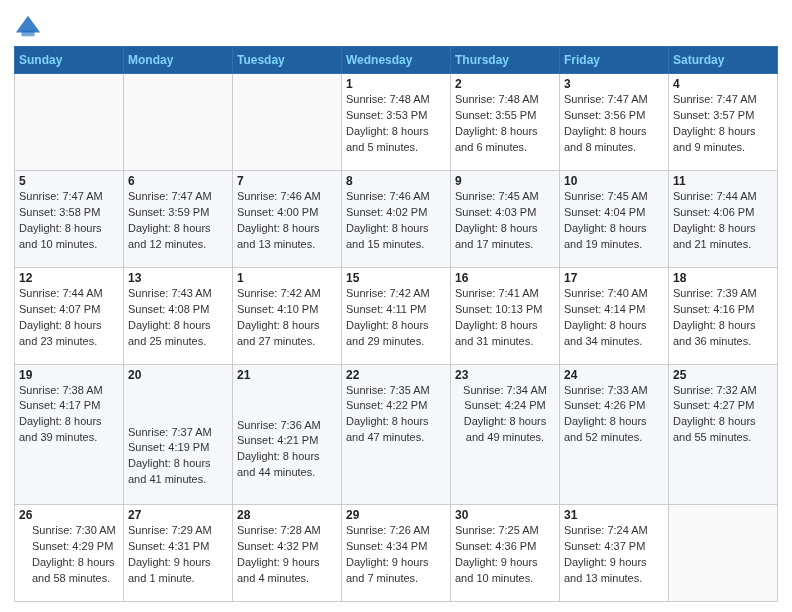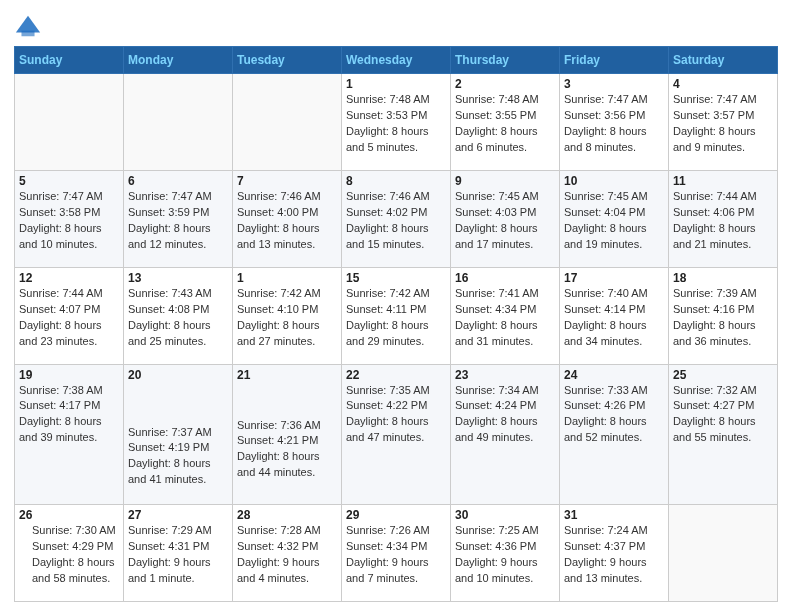--- a/index.html
+++ b/index.html
@@ -246,21 +246,21 @@
           <td>
             <span class="day-number">15</span>
             <div class="day-info" style="white-space: pre-line;">Sunrise: 7:42 AM
 Sunset: 4:11 PM
 Daylight: 8 hours
 and 29 minutes.</div>
           </td>
           <td>
             <span class="day-number">16</span>
             <div class="day-info" style="white-space: pre-line;">Sunrise: 7:41 AM
-Sunset: 4:34 PM
+Sunset: 10:13 PM
 Daylight: 8 hours
 and 31 minutes.</div>
           </td>
           <td>
             <span class="day-number">17</span>
             <div class="day-info" style="white-space: pre-line;">Sunrise: 7:40 AM
 Sunset: 4:14 PM
 Daylight: 8 hours
 and 34 minutes.</div>
           </td>
@@ -296,21 +296,21 @@
           </td>
           <td>
             <span class="day-number">22</span>
             <div class="day-info" style="white-space: pre-line;">Sunrise: 7:35 AM
 Sunset: 4:22 PM
 Daylight: 8 hours
 and 47 minutes.</div>
           </td>
           <td>
             <span class="day-number">23</span>
-            <div class="day-info" style="white-space: pre-line;">Sunrise: 7:34 AM
+            <div class="day-info" style="white-space: pre-line; text-align: center;">Sunrise: 7:34 AM
 Sunset: 4:24 PM
 Daylight: 8 hours
 and 49 minutes.</div>
           </td>
           <td>
             <span class="day-number">24</span>
             <div class="day-info" style="white-space: pre-line;">Sunrise: 7:33 AM
 Sunset: 4:26 PM
 Daylight: 8 hours
 and 52 minutes.</div>

